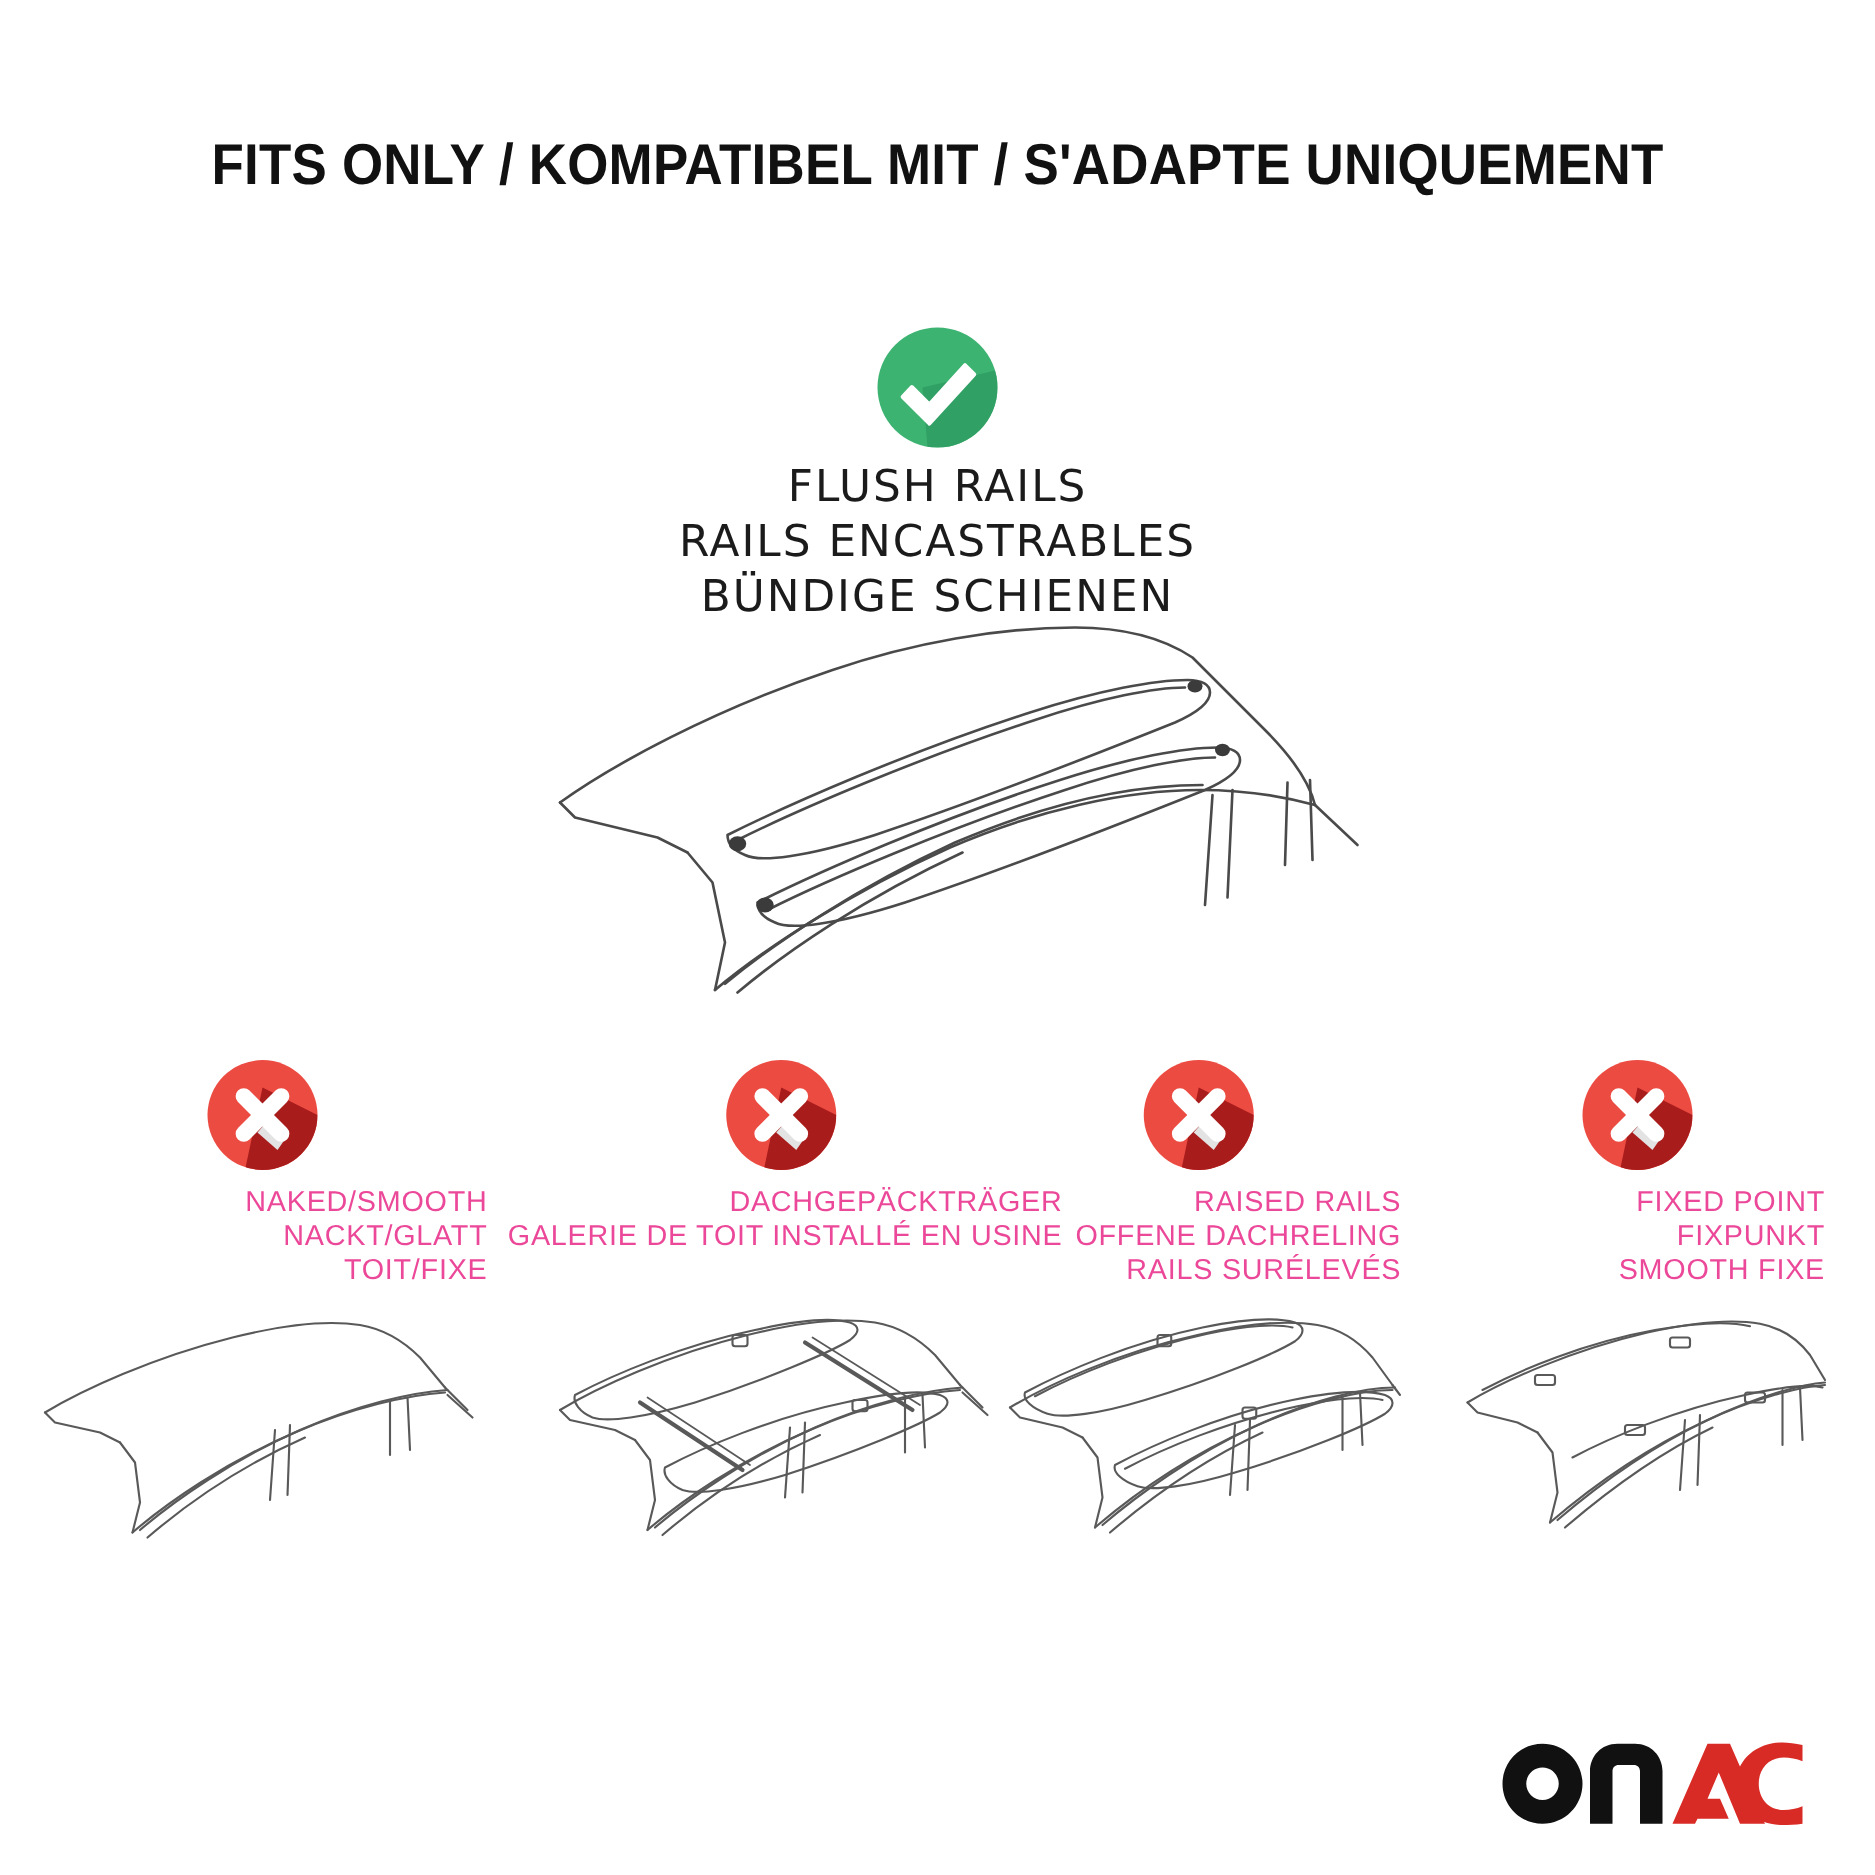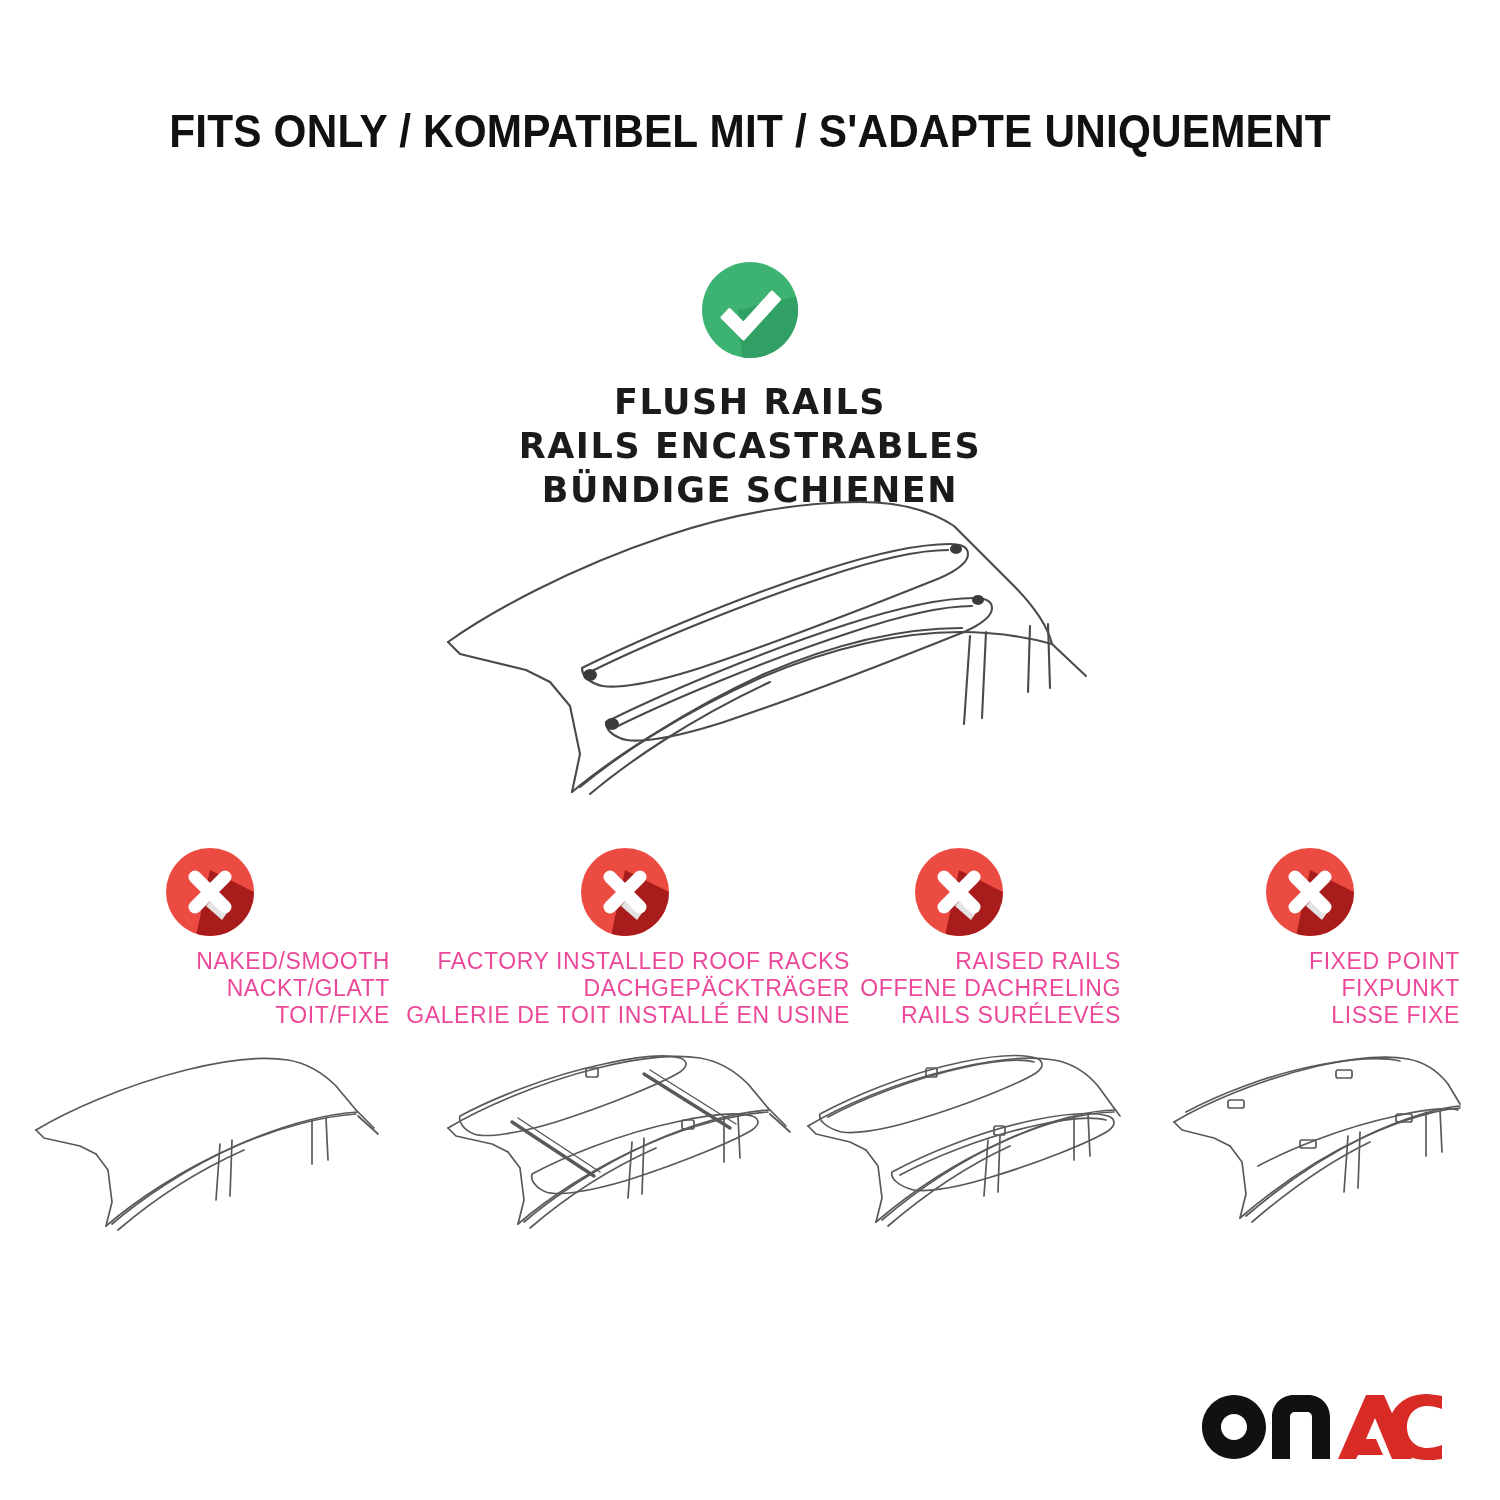--- a/index.html
+++ b/index.html
@@ -45,23 +45,23 @@
     width: 100%;
     display: flex;
     justify-content: center;
   }
   .badge {
     width: 96px;
     height: 96px;
     position: relative;
   }
   #approved-lines {
-    margin-top: 22px;
+    margin-top: 10px;
     font-family: "DejaVu Sans", sans-serif;
-    font-weight: 700;
+    font-weight: 400;
     font-size: 35px;
     line-height: 44px;
     letter-spacing: 1.6px;
     color: #1b1b1b;
   }
   #approved-lines div { white-space: nowrap; }
 
   #approved-illustration {
     position: absolute;
     left: 430px;
@@ -265,21 +265,20 @@
             <path d="M47 50 L63 62 L56 72 L40 58 Z" fill="#E3E3E3"></path>
           </g>
           <g stroke="#ffffff" stroke-width="13" stroke-linecap="round">
             <line x1="29" y1="29" x2="59" y2="59"></line>
             <line x1="59" y1="29" x2="29" y2="59"></line>
           </g>
         </svg>
       </div>
     </div>
     <div class="reject-label">
-      <div>FACTORY INSTALLED ROOF RACKS</div>
       <div>DACHGEPÄCKTRÄGER</div>
       <div>GALERIE DE TOIT INSTALLÉ EN USINE</div>
     </div>
     <div class="reject-art">
       <svg width="450" height="200" viewBox="0 0 450 200" aria-hidden="true">
         <g fill="none" stroke="#595959" stroke-width="1.7" stroke-linejoin="round" stroke-linecap="round">
           <path d="M48 74 C 78 56, 134 30, 198 14 C 238 4, 274 0, 300 4
                    C 318 7, 334 16, 348 30 L 368 54"></path>
           <path d="M48 74 L 56 82 L 92 90 L 108 98"></path>
           <path d="M108 98 L 120 114 L 124 146 L 118 170"></path>
@@ -388,21 +387,21 @@
           <g stroke="#ffffff" stroke-width="13" stroke-linecap="round">
             <line x1="29" y1="29" x2="59" y2="59"></line>
             <line x1="59" y1="29" x2="29" y2="59"></line>
           </g>
         </svg>
       </div>
     </div>
     <div class="reject-label">
       <div>FIXED POINT</div>
       <div>FIXPUNKT</div>
-      <div>LISSE FIXE</div>
+      <div>SMOOTH FIXE</div>
     </div>
     <div class="reject-art">
       <svg width="300" height="200" viewBox="0 0 300 200" aria-hidden="true">
         <g fill="none" stroke="#595959" stroke-width="1.7" stroke-linejoin="round" stroke-linecap="round">
           <path d="M14 68 C 44 50, 98 26, 158 12 C 194 4, 226 1, 248 5
                    C 264 8, 278 17, 288 30 L 300 50"></path>
           <path d="M14 68 L 22 76 L 54 84 L 70 92"></path>
           <path d="M70 92 L 82 108 L 86 140 L 80 164"></path>
           <path d="M80 164 C 108 140, 150 108, 202 84 C 244 64, 282 55, 300 54"></path>
           <path d="M86 162 C 114 138, 156 106, 206 82 C 248 62, 284 53, 300 52"></path>

